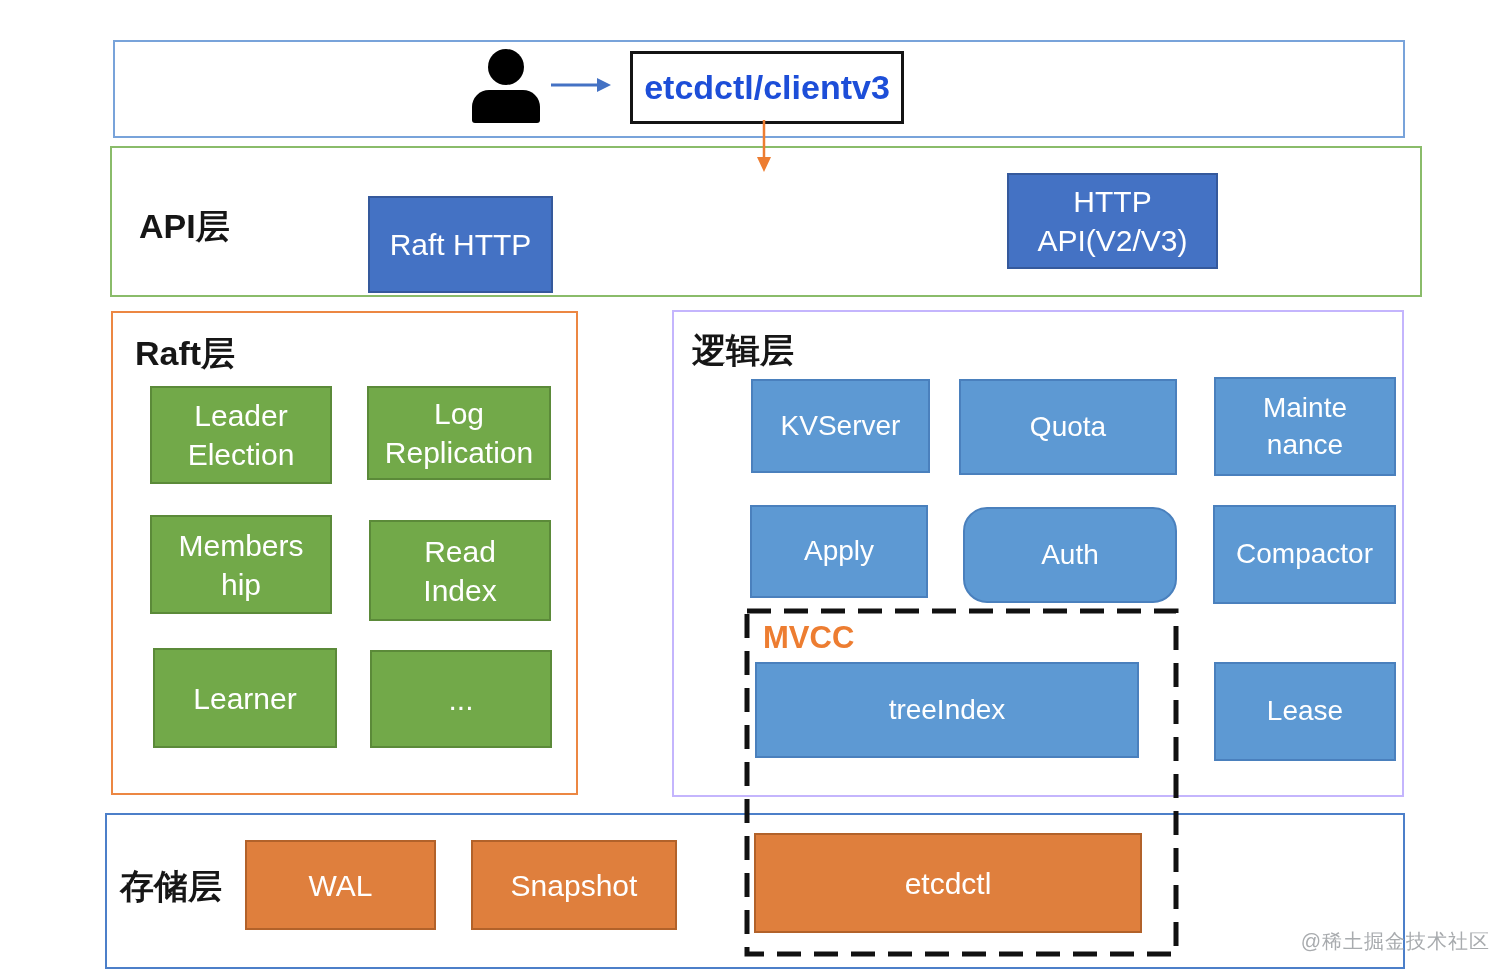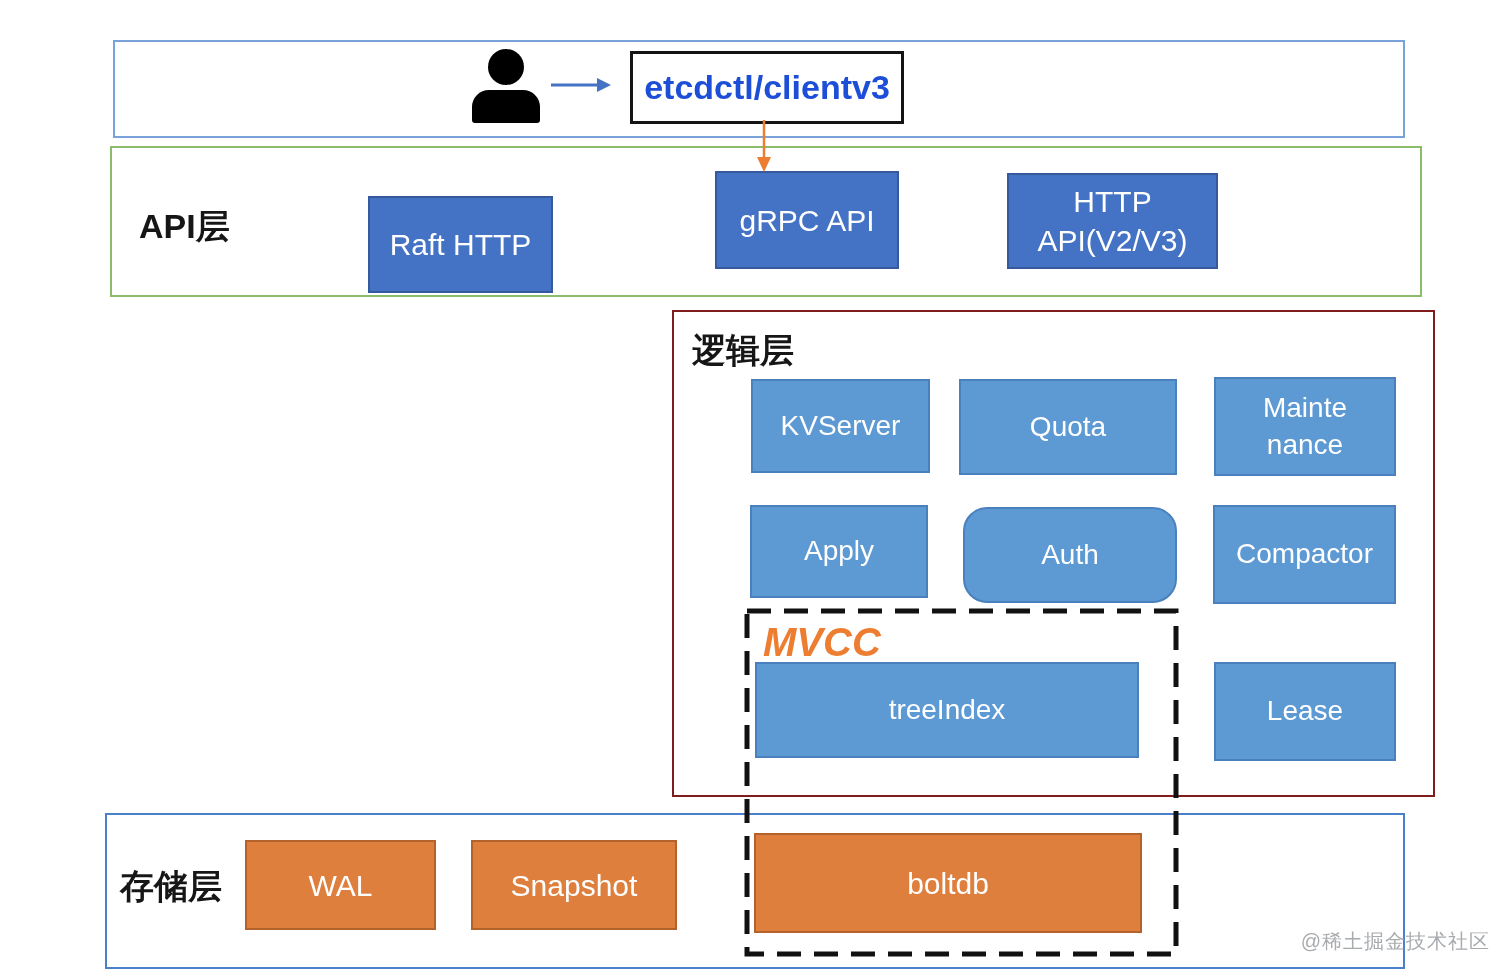--- a/index.html
+++ b/index.html
@@ -5,21 +5,21 @@
   html,body{margin:0;padding:0;background:#ffffff;}
   .canvas{
     position:relative;width:1512px;height:977px;background:#ffffff;overflow:hidden;
     font-family:"Liberation Sans","DejaVu Sans",sans-serif;
   }
   
   .layer{position:absolute;background:#fff;}
   [data-name="client-layer"]{left:113px;top:40px;width:1288px;height:94px;border:2px solid #78a3da;}
   [data-name="api-layer"]{left:110px;top:146px;width:1290px;height:147px;border:2px solid #8abc6a;padding-left:18px;}
   [data-name="raft-layer"]{left:111px;top:311px;width:463px;height:480px;border:2px solid #ec8743;}
-  [data-name="logic-layer"]{left:672px;top:310px;width:728px;height:483px;border:2px solid #7f1d1d;padding-left:31px;}
+  [data-name="logic-layer"]{left:672px;top:310px;width:728px;height:483px;border:2px solid #c4b5fd;}
   [data-name="storage-layer"]{left:105px;top:813px;width:1296px;height:152px;border:2px solid #4c7fc9;text-decoration:underline;}
   .layer-label{
     position:absolute;color:#161616;font-size:34px;font-weight:700;white-space:nowrap;letter-spacing:0;
   }
   [data-name="client-layer-label"]{left:27px;top:24px;}
   [data-name="api-layer-label"]{left:27px;top:56px;}
   [data-name="raft-layer-label"]{left:22px;top:18px;}
   [data-name="logic-layer-label"]{left:18px;top:16px;}
   [data-name="storage-layer-label"]{left:13px;top:49px;}
   
@@ -61,21 +61,21 @@
   [data-name="compactor-box"]{left:539px;top:193px;width:179px;height:95px;}
   [data-name="treeindex-box"]{left:81px;top:350px;width:380px;height:92px;}
   [data-name="lease-box"]{left:540px;top:350px;width:178px;height:95px;}
   
   [data-name="wal-box"]{left:138px;top:25px;width:187px;height:86px;}
   [data-name="snapshot-box"]{left:364px;top:25px;width:202px;height:86px;}
   [data-name="boltdb-box"]{left:647px;top:18px;width:384px;height:96px;}
   
   [data-name="mvcc-group-border"]{position:absolute;left:744px;top:608px;z-index:6;pointer-events:none;}
   [data-name="mvcc-label"]{
-    position:absolute;left:763px;top:620px;z-index:7;color:#ed7d31;font-size:40px;font-weight:700;font-style:italic;
+    position:absolute;left:763px;top:620px;z-index:7;color:#ed7d31;font-size:31px;font-weight:700;
   }
   
   [data-name="watermark"]{
     position:absolute;right:22px;top:928px;color:#a8abae;font-size:20px;letter-spacing:1px;
   }
 </style>
 </head>
 <body>
 
 <div class="canvas" data-name="etcd-architecture-diagram">
@@ -93,44 +93,56 @@
   </section>
 
   <svg data-name="grpc-flow-arrow-icon" width="18" height="52" viewBox="0 0 18 52">
     <line x1="9" y1="0" x2="9" y2="39" stroke="#ed7d31" stroke-width="2.5"></line>
     <polygon points="2,37 16,37 9,52" fill="#ed7d31"></polygon>
   </svg>
 
   <section class="layer" data-name="api-layer">
     <span class="layer-label" data-name="api-layer-label">API层</span>
     <div class="bx dark" data-name="raft-http-box">Raft HTTP</div>
-    <div class="bx dark" data-name="grpc-api-box">gRPC API</div>
     <div class="bx dark" data-name="http-api-box">HTTP
 API(V2/V3)</div>
   </section>
 
+  <section class="layer" data-name="raft-layer">
+    <span class="layer-label" data-name="raft-layer-label">Raft层</span>
+    <div class="bx grn" data-name="leader-election-box">Leader
+Election</div>
+    <div class="bx grn" data-name="log-replication-box">Log
+Replication</div>
+    <div class="bx grn" data-name="membership-box">Members
+hip</div>
+    <div class="bx grn" data-name="read-index-box">Read
+Index</div>
+    <div class="bx grn" data-name="learner-box">Learner</div>
+    <div class="bx grn" data-name="more-box">...</div>
+  </section>
 
   <section class="layer" data-name="logic-layer">
     <span class="layer-label" data-name="logic-layer-label">逻辑层</span>
     <div class="bx lite" data-name="kvserver-box">KVServer</div>
     <div class="bx lite" data-name="quota-box">Quota</div>
     <div class="bx lite" data-name="maintenance-box">Mainte
 nance</div>
     <div class="bx lite" data-name="apply-box">Apply</div>
     <div class="bx lite" data-name="auth-box">Auth</div>
     <div class="bx lite" data-name="compactor-box">Compactor</div>
     <div class="bx lite" data-name="treeindex-box">treeIndex</div>
     <div class="bx lite" data-name="lease-box">Lease</div>
   </section>
 
   <section class="layer" data-name="storage-layer">
     <span class="layer-label" data-name="storage-layer-label">存储层</span>
     <div class="bx org" data-name="wal-box">WAL</div>
     <div class="bx org" data-name="snapshot-box">Snapshot</div>
-    <div class="bx org" data-name="boltdb-box">boltdb</div>
+    <div class="bx org" data-name="boltdb-box">etcdctl</div>
   </section>
 
   <svg data-name="mvcc-group-border" width="435" height="349" viewBox="0 0 435 349">
     <rect x="3" y="3" width="429" height="343" fill="none" stroke="#111111" stroke-width="5" stroke-dasharray="24 13"></rect>
   </svg>
   <span data-name="mvcc-label">MVCC</span>
 
   <span data-name="watermark">@稀土掘金技术社区</span>
 
 </div>

